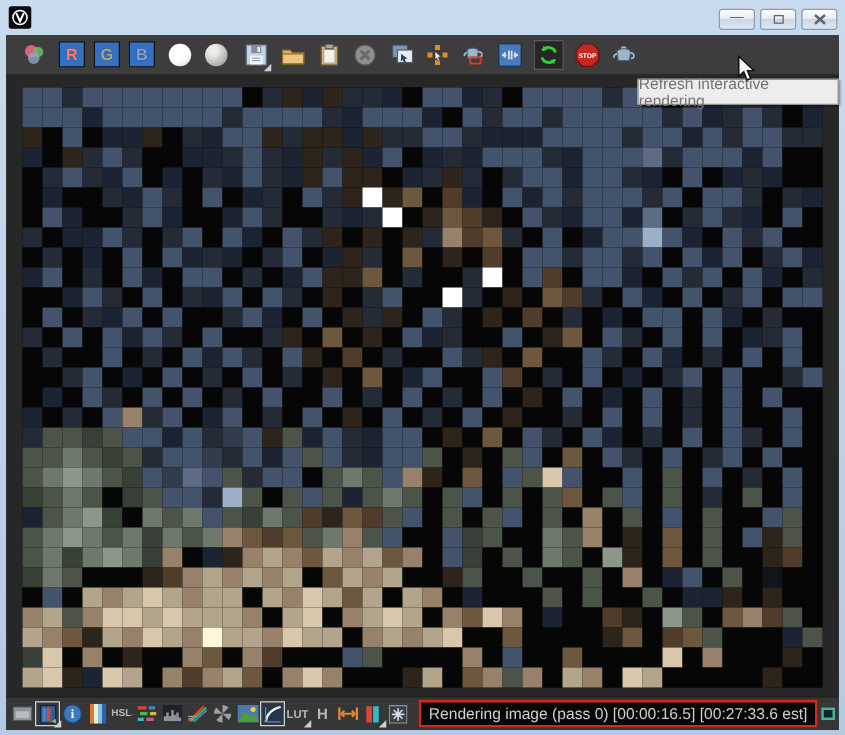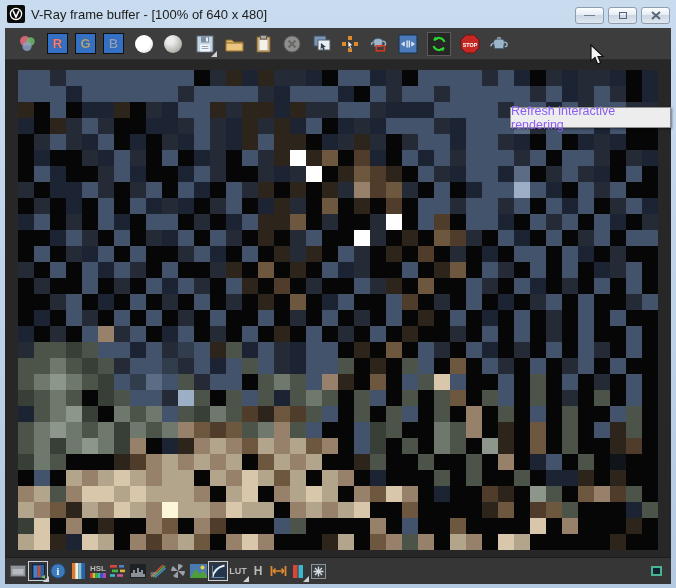--- a/index.html
+++ b/index.html
@@ -69,36 +69,35 @@
                 display:flex; align-items:center; padding:0 6px; flex:none; }
   .status-text { font-size:12.5px; color:#cfcfcf; white-space:nowrap; }
   .sb-right { margin-left:auto; display:flex; align-items:center; gap:6px; padding-right:6px; }
   .mon-btn { width:18px; height:18px; display:flex; align-items:center; justify-content:center; }
   .mon-btn .scr { width:11px; height:10px; border:2px solid #49b291; background:#123; }
 
   
   .tooltip { position:absolute; left:510px; top:63px; width:161px; height:21px;
              background:#ededee; border:1px solid #919191; box-shadow:1px 1px 2px rgba(0,0,0,.45);
              display:flex; align-items:center; justify-content:center;
-             font-size:12.5px; color:#8b5cf6; z-index:40;margin-top:44px; }
+             font-size:12.5px; color:#737373; z-index:40; }
   .cursor { position:absolute; left:589px; top:44px; z-index:50; }
 </style>
 </head>
 <body>
 
 <div class="window">
 
   <div class="titlebar">
     <div class="vray-logo">
       <svg width="14" height="14" viewBox="0 0 14 14">
         <circle cx="7" cy="7" r="5.6" fill="none" stroke="#fff" stroke-width="1.3"></circle>
         <path d="M4 3.5 L7 10 L10 3.5" fill="none" stroke="#fff" stroke-width="1.6"></path>
       </svg>
     </div>
-    <div class="title-text">V-Ray frame buffer - [100% of 640 x 480]</div>
     <div class="winbtns">
       <div class="winbtn">
           <span class="glyph">—</span>
         </div>
       <div class="winbtn">
           <span class="restore-box"></span>
         </div>
       <div class="winbtn">
         <svg width="10" height="9" viewBox="0 0 10 9">
           <path d="M1 1 L9 8 M9 1 L1 8" stroke="#5a6572" stroke-width="2"></path>
@@ -244,21 +243,21 @@
         <span style="position:absolute;color:#fff;font-size:10px;font-weight:bold;font-family:'Liberation Serif',serif">i</span>
       </div>
       <div class="sb-icon">
         <svg width="13" height="16" viewBox="0 0 13 16">
             <rect x="0" y="0" width="3.2" height="16" fill="#e07a2a"></rect>
             <rect x="3.2" y="0" width="3.2" height="16" fill="#f2ede2"></rect>
             <rect x="6.4" y="0" width="3.2" height="16" fill="#7ec6d8"></rect>
             <rect x="9.6" y="0" width="3.4" height="16" fill="#2a62b0"></rect>
           </svg>
       </div>
-      <div class="sb-icon" style="flex-direction:column">
+      <div class="sb-icon" style="flex-direction:row">
         <span class="sb-label">HSL</span>
         <svg width="16" height="5" viewBox="0 0 16 5">
             <rect x="0" width="2.6" height="5" fill="#d43c3c"></rect>
             <rect x="2.6" width="2.6" height="5" fill="#d8c030"></rect>
             <rect x="5.2" width="2.6" height="5" fill="#46b43c"></rect>
             <rect x="7.8" width="2.6" height="5" fill="#38b8b8"></rect>
             <rect x="10.4" width="2.6" height="5" fill="#3858c8"></rect>
             <rect x="13" width="3" height="5" fill="#b044b8"></rect>
           </svg>
       </div>
@@ -328,20 +327,23 @@
             <rect x="6.5" y="1" width="4.5" height="13" fill="#38b8c8"></rect>
           </svg>
       </div>
       <div class="sb-icon">
         <svg width="15" height="15" viewBox="0 0 15 15">
             <rect x="0.5" y="0.5" width="14" height="14" fill="#3a3f44" stroke="#8a9298"></rect>
             <path d="M7.5 2.5 V12.5 M2.5 7.5 H12.5 M4 4 L11 11 M11 4 L4 11" stroke="#d8dde2" stroke-width="1.3"></path>
           </svg>
       </div>
 
+      <div class="status-box">
+        <span class="status-text">Rendering image (pass 0) [00:00:16.5] [00:27:33.6 est]</span>
+      </div>
 
       <div class="sb-right">
         <div class="mon-btn">
           <span class="scr"></span>
         </div>
 
       </div>
     </div>
   </div>
 

